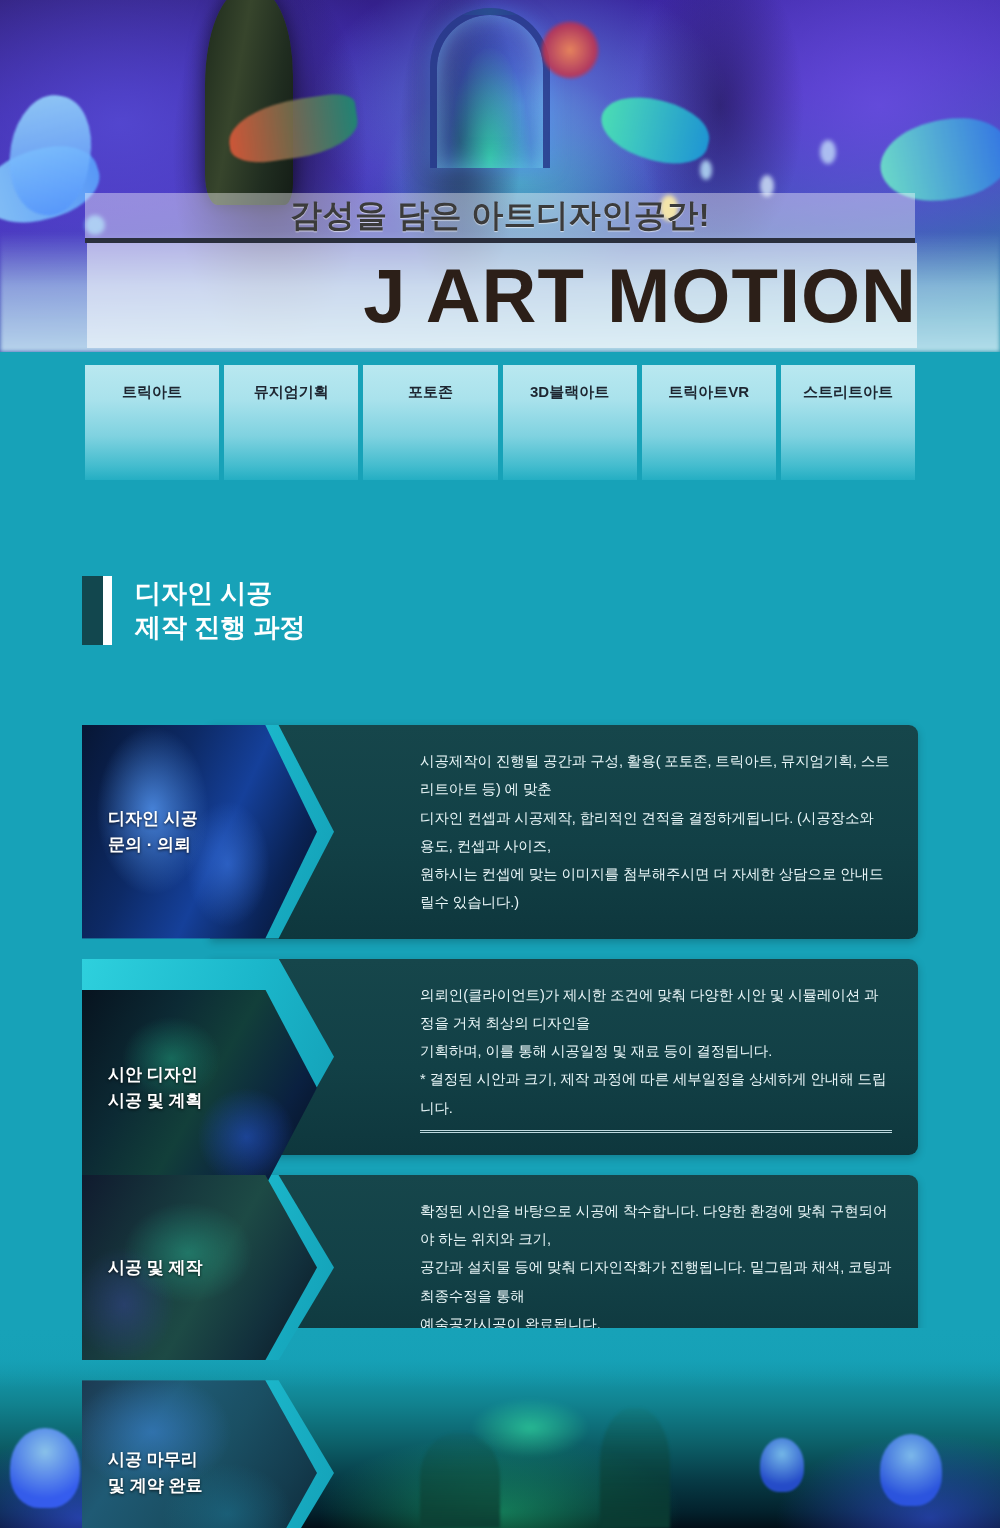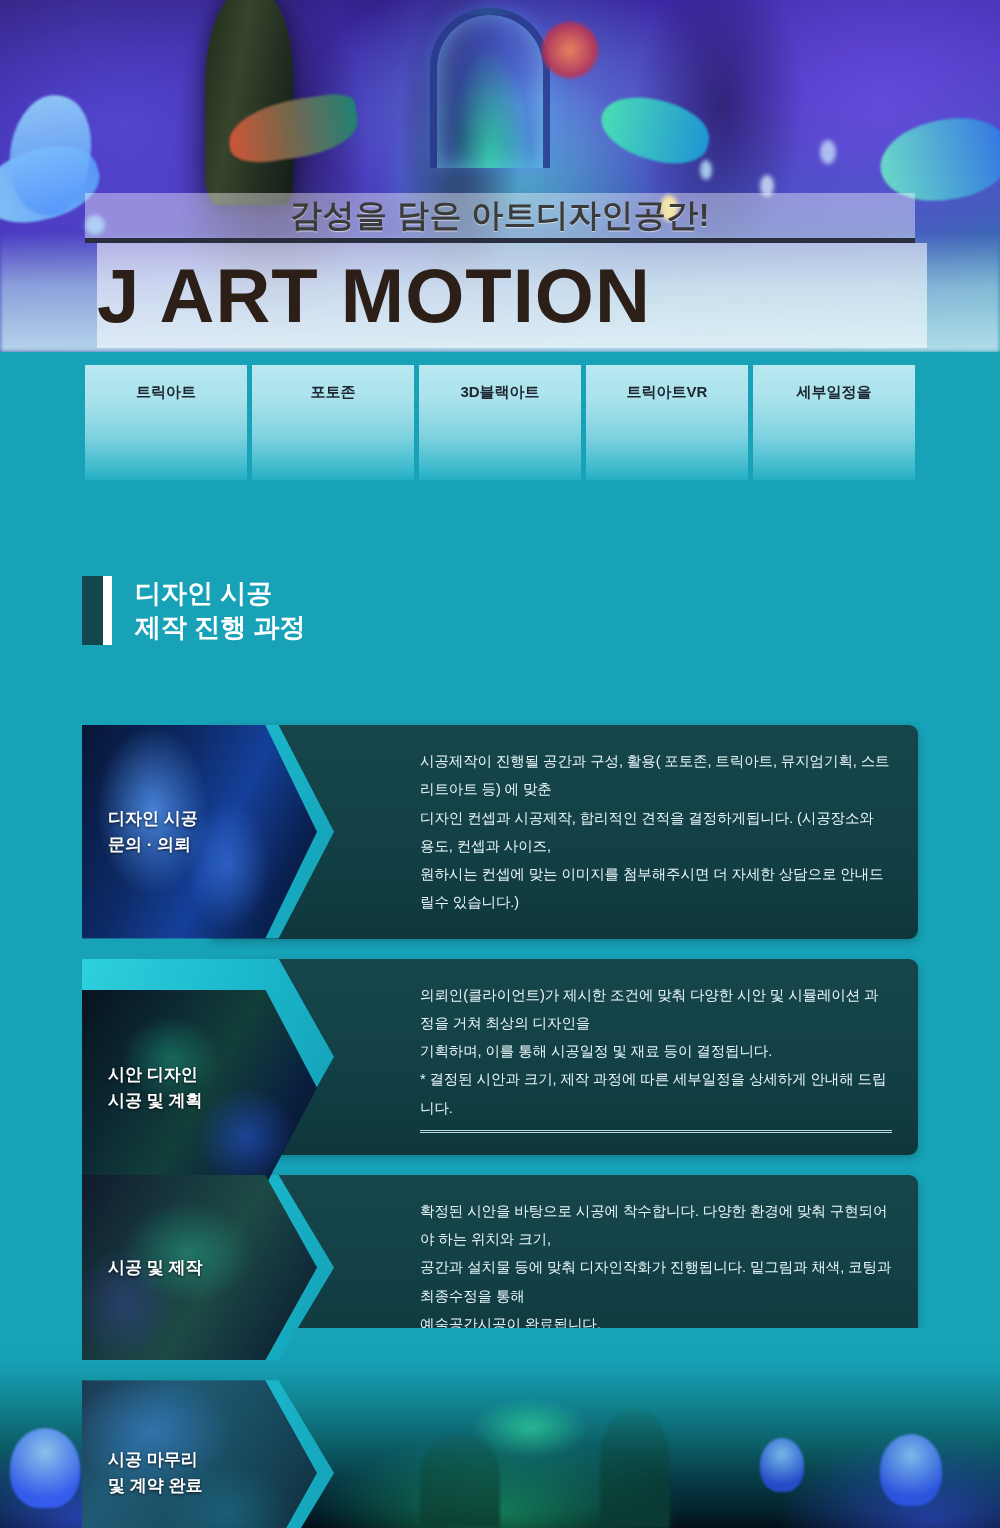--- a/index.html
+++ b/index.html
@@ -76,23 +76,23 @@
   .tagline {
     font-size:32px; font-weight:700; color:#3b3b3b;
     letter-spacing:.5px;
     text-shadow:0 1px 1px rgba(255,255,255,.6);
   }
   .rule-dark {
     position:absolute; left:85px; top:238px; width:830px; height:5px;
     background:#2a2f3d;
   }
   .title-band {
-    position:absolute; left:97px; top:243px; width:830px; height:105px;
+    position:absolute; left:87px; top:243px; width:830px; height:105px;
     background:rgba(255,255,255,.56);
-    display:flex; align-items:center; justify-content:flex-start;
+    display:flex; align-items:center; justify-content:flex-end;
   }
   .brand-title {
     font-size:76px; font-weight:700; color:#2c1f18;
     letter-spacing:1px; line-height:1;
     white-space:nowrap;
   }
 
   
   .tabs {
     position:absolute; left:85px; top:365px; width:830px; height:115px;
@@ -247,30 +247,33 @@
   <div class="rule-dark"></div>
   <div class="title-band">
     <div class="brand-title">J ART MOTION</div>
   </div>
 
   <nav class="tabs">
     <div class="tab">
       <span>트릭아트</span>
     </div>
     <div class="tab">
+      <span>뮤지엄기획</span>
+    </div>
+    <div class="tab">
       <span>포토존</span>
     </div>
     <div class="tab">
       <span>3D블랙아트</span>
     </div>
     <div class="tab">
       <span>트릭아트VR</span>
     </div>
     <div class="tab">
-      <span>세부일정을</span>
+      <span>스트리트아트</span>
     </div>
   </nav>
 
   <div class="section-head">
     <div class="head-bar-dark"></div>
     <div class="head-bar-light"></div>
     <div class="head-text">
       <div>디자인 시공</div>
       <div>제작 진행 과정</div>
     </div>

